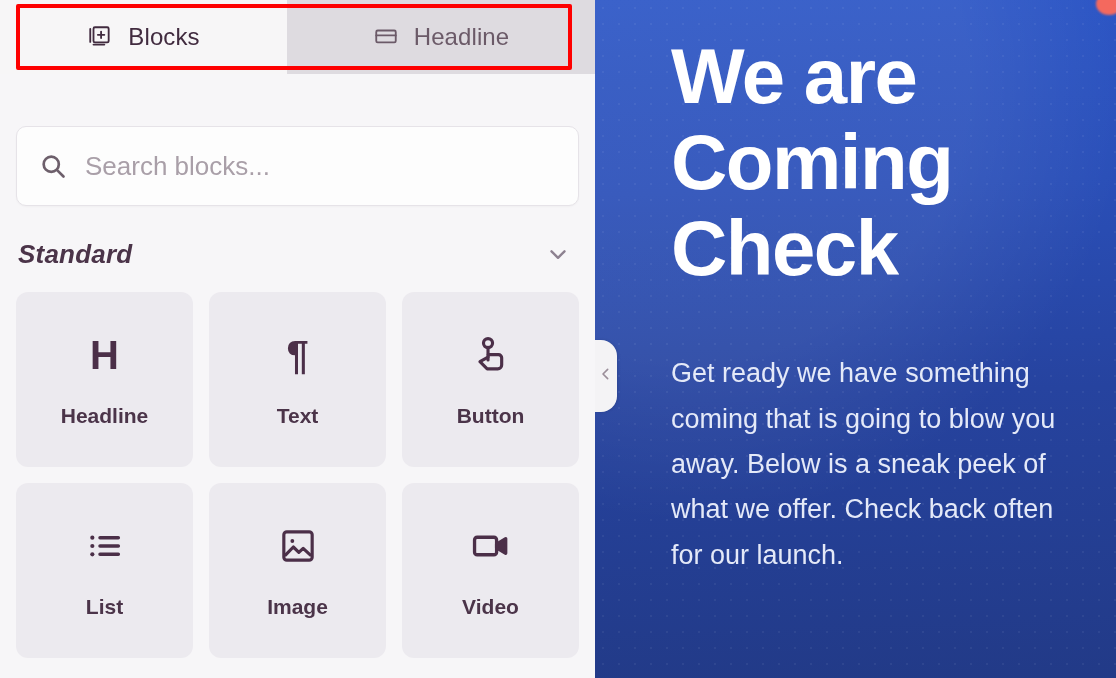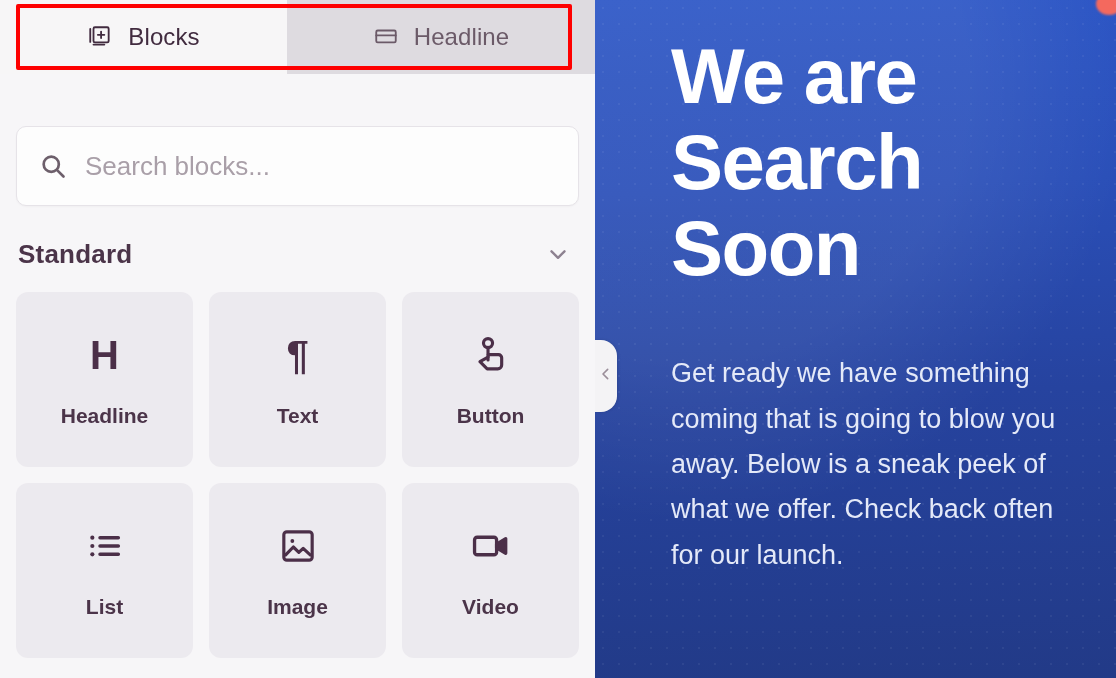--- a/index.html
+++ b/index.html
@@ -103,20 +103,21 @@
 
   
   .group-head {
     margin: 28px 18px 0 18px;
     height: 40px;
     display: flex;
     align-items: center;
     justify-content: space-between;
     cursor: pointer;
     user-select: none;
+    font-style: italic;
   }
   .group-title {
     font-size: 26px;
     font-weight: bold;
     color: #4b3449;
     letter-spacing: 0.2px;
   }
   .chevron-down { display: flex; padding-right: 6px; }
 
   
@@ -349,18 +350,18 @@
       <span>
         <svg width="16" height="16" viewBox="0 0 24 24" fill="none" stroke="#9b8e99" stroke-width="2.4" stroke-linecap="round" stroke-linejoin="round">
           <path d="M14.5 5l-7 7 7 7"></path>
         </svg>
       </span>
     </div>
 
     <div class="corner-marker"></div>
 
     <div class="preview-inner">
-      <h1 class="preview-headline">We are Search Soon</h1>
+      <h1 class="preview-headline">We are Coming Check</h1>
       <p class="preview-body">Get ready we have something coming that is going to blow you away. Below is a sneak peek of what we offer. Check back often for our launch.</p>
     </div>
   </div>
 
 </div>
 
 </body></html>

